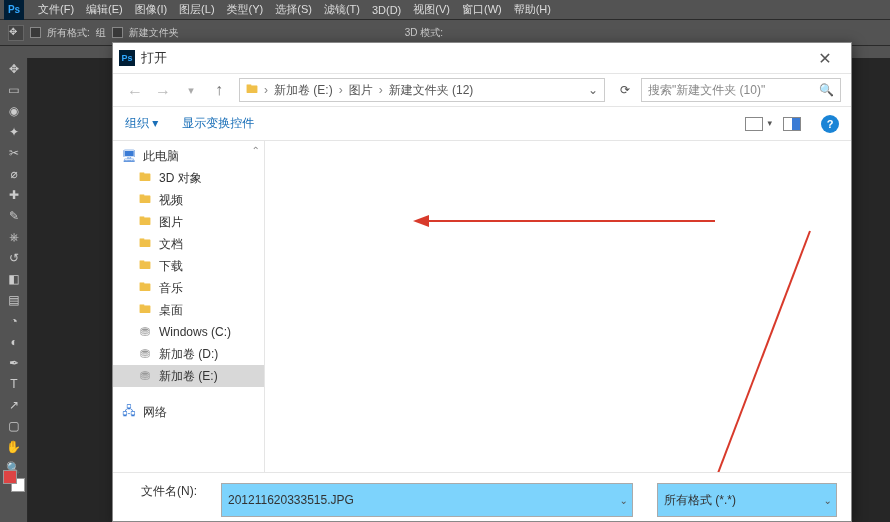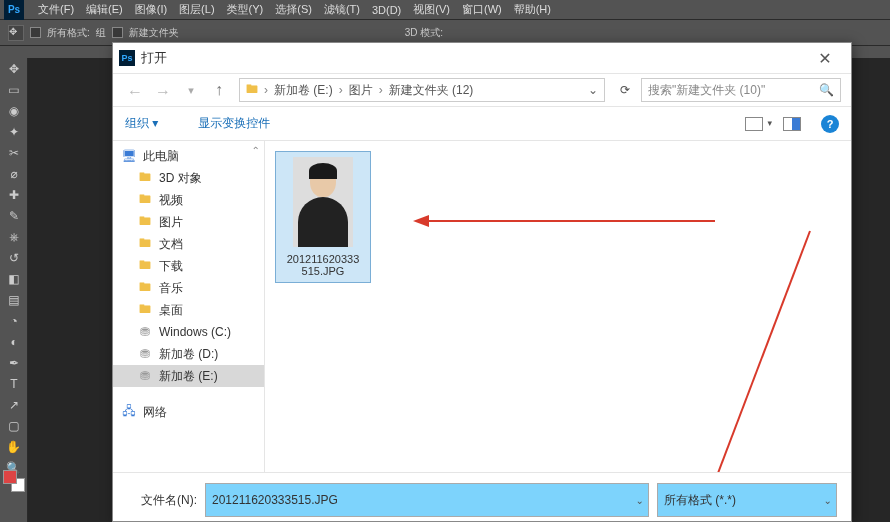--- a/index.html
+++ b/index.html
@@ -24,21 +24,21 @@
 .nav .arrow{width:24px;text-align:center;color:#bbb;font-size:16px}
 .nav .up{color:#777}
 .nav .path{flex:1;display:flex;align-items:center;border:1px solid #ccc;height:24px;padding:0 4px;background:#fff;gap:2px;margin:0 4px}
 .nav .path .folder-ic{color:#f0c04a}
 .nav .path span{padding:0 2px}
 .nav .path .sep{color:#888}
 .nav .dd{color:#666;margin-left:auto;padding:0 4px}
 .nav .refresh{width:24px;text-align:center;color:#555;border:1px solid transparent}
 .nav .search{width:200px;height:24px;border:1px solid #ccc;padding:0 6px;display:flex;align-items:center;color:#888;position:relative}
 .nav .search .mag{position:absolute;right:6px;color:#555}
-.toolbar{height:34px;display:flex;align-items:center;padding:0 12px;font-size:12px;color:#1a6fb8;border-bottom:1px solid #e5e5e5;gap:40px}
+.toolbar{height:34px;display:flex;align-items:center;padding:0 12px;font-size:12px;color:#1a6fb8;border-bottom:1px solid #e5e5e5;gap:24px}
 .toolbar .right{margin-left:auto;display:flex;gap:20px;align-items:center;color:#555}
 .toolbar .view-ic{width:18px;height:14px;border:1px solid #888;position:relative}
 .toolbar .view-ic::after{content:"▾";position:absolute;right:-10px;font-size:9px;color:#555}
 .toolbar .preview-ic{width:18px;height:14px;border:1px solid #888;background:linear-gradient(90deg,#fff 50%,#3a7bd5 50%)}
 .toolbar .help{width:18px;height:18px;border-radius:50%;background:#1a84d6;color:#fff;display:flex;align-items:center;justify-content:center;font-size:11px;font-weight:bold}
 .body{flex:1;display:flex;overflow:hidden}
 .tree{width:152px;border-right:1px solid #e5e5e5;padding:4px 0;font-size:12px;color:#333;overflow:hidden;position:relative}
 .tree .item{display:flex;align-items:center;height:22px;padding-left:16px;gap:6px;cursor:default}
 .tree .item.sel{background:#d8d8d8}
 .tree .item.root{font-weight:normal}
@@ -47,21 +47,21 @@
 .tree .ic.fld{color:#f0c04a}
 .tree .ic.drv{color:#999}
 .tree .expand{position:absolute;right:4px;top:4px;color:#888;font-size:10px}
 .files{flex:1;padding:10px;position:relative;overflow:hidden}
 .thumb{width:96px;border:1px solid #7aaed6;background:#cde6f7;padding:5px;text-align:center;font-size:11px;color:#333}
 .thumb .img{width:60px;height:90px;margin:0 auto 6px;background:#ddd;position:relative;overflow:hidden}
 .thumb .img .body-shape{position:absolute;bottom:0;left:5px;right:5px;height:50px;background:#222;border-radius:25px 25px 0 0}
 .thumb .img .head{position:absolute;top:8px;left:50%;transform:translateX(-50%);width:26px;height:32px;background:#e8c9a8;border-radius:50% 50% 45% 45%}
 .thumb .img .hair{position:absolute;top:6px;left:50%;transform:translateX(-50%);width:28px;height:16px;background:#1a1a1a;border-radius:50% 50% 0 0}
 .footer{border-top:1px solid #e5e5e5;padding:10px 14px 4px;display:flex;flex-direction:column;gap:8px;font-size:12px;color:#333}
-.footer .row{display:flex;align-items:center;gap:8px}
+.footer .row{display:flex;align-items:flex-start;gap:24px}
 .footer label{width:70px;text-align:right}
 .footer .combo{flex:1;height:16px;border:1px solid #aaa;display:flex;align-items:center;padding:16px 6px;background:#7dd3fc;position:relative}
 .footer .combo .dd{position:absolute;right:4px;color:#555;font-size:10px}
 .footer .combo.filter{flex:0 0 180px}
 svg.ann{position:absolute;top:0;left:0;pointer-events:none}
 </style>
 </head>
 <body>
 
 <div class="menubar">
@@ -205,29 +205,20 @@
             <span class="ic drv">⛃</span>
             <span>新加卷 (E:)</span>
           </div>
           <div class="item root" style="padding-left: 8px; margin-top: 14px;">
             <span class="ic pc">🖧</span>
             <span>网络</span>
           </div>
         </div>
     </div>
     <div class="files">
-      <div class="thumb">
-        <div class="img">
-          <div class="body-shape"></div>
-            <div class="head"></div>
-            <div class="hair"></div>
-        </div>
-        <div>201211620333</div>
-        <div>515.JPG</div>
-      </div>
       <svg class="ann" width="600" height="360">
         <defs>
             <marker id="ah" markerWidth="10" markerHeight="10" refX="2" refY="3" orient="auto">
               <path d="M0,0 L0,6 L8,3 z" fill="#d83a2b"></path>
             </marker>
           </defs>
         <line x1="450" y1="80" x2="160" y2="80" stroke="#d83a2b" stroke-width="2" marker-end="url(#ah)"></line>
         <line x1="545" y1="90" x2="450" y2="340" stroke="#d83a2b" stroke-width="2" marker-end="url(#ah)"></line>
       </svg>
     </div>

